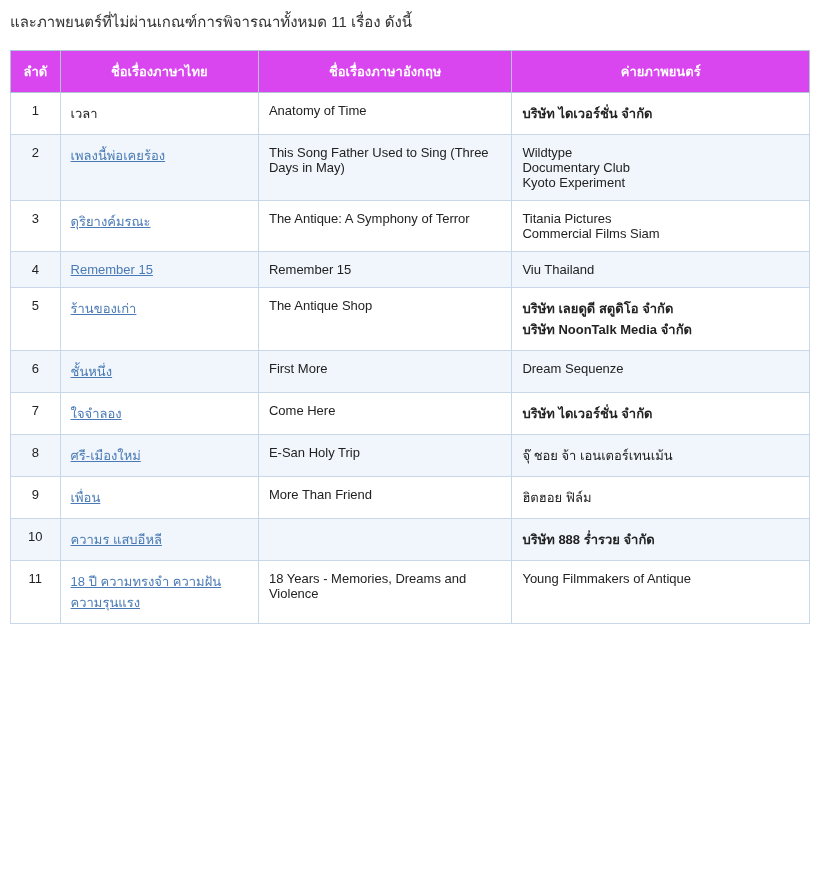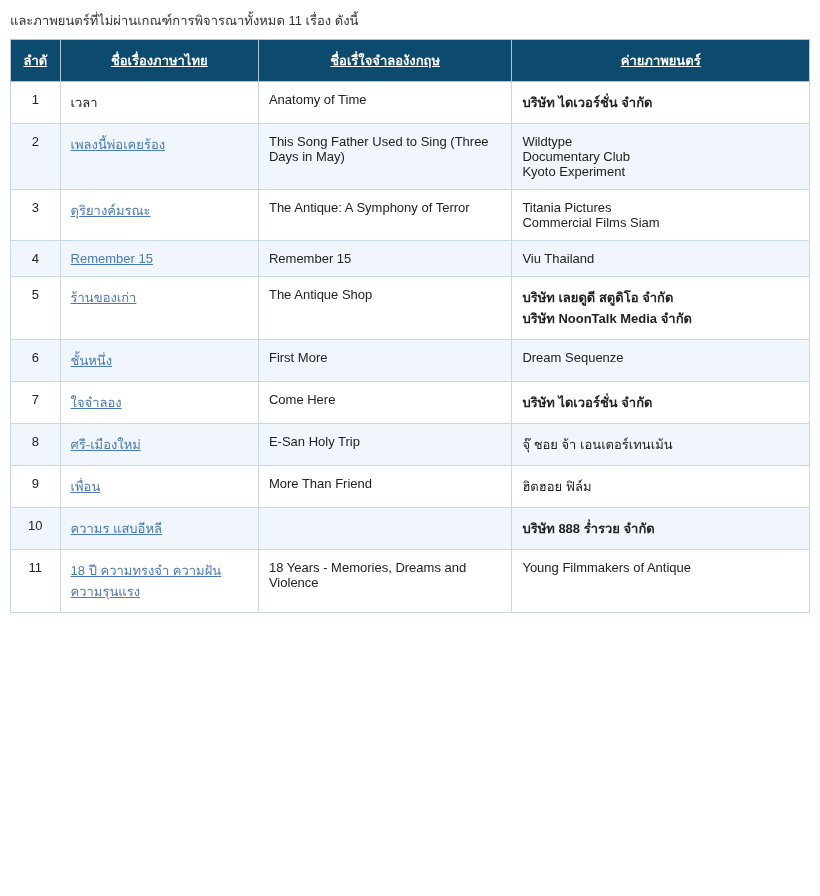--- a/index.html
+++ b/index.html
@@ -5,33 +5,32 @@
     * { box-sizing: border-box; margin: 0; padding: 0; }
     body {
       font-family: 'Segoe UI', Tahoma, Geneva, Verdana, sans-serif;
       font-size: 13px;
       background: #fff;
       color: #222;
       padding: 10px;
       width: 820px;
     }
     .intro-text {
-      font-size: 13px;
-      margin-bottom: 8px;
+      font-size: 15px;
+      margin-bottom: 16px;
       color: #333;
     }
     table {
       width: 100%;
       border-collapse: collapse;
       border: 1px solid #b0c4d8;
     }
     thead tr {
-      background-color: #0c4a6e;
+      background-color: #d946ef;
       color: #fff;
-      text-decoration: underline;
     }
     thead th {
       padding: 10px 8px;
       border: 1px solid #b0c4d8;
       text-align: center;
       font-weight: bold;
       font-size: 13px;
     }
     tbody tr {
       background-color: #fff;
@@ -67,21 +66,21 @@
 </head>
 <body>
 
 <p class="intro-text">และภาพยนตร์ที่ไม่ผ่านเกณฑ์การพิจารณาทั้งหมด 11 เรื่อง ดังนี้</p>
 
 <table>
   <thead>
     <tr>
       <th>ลำดั</th>
       <th>ชื่อเรื่องภาษาไทย</th>
-      <th>ชื่อเรื่ใจจำลองังกฤษ</th>
+      <th>ชื่อเรื่องภาษาอังกฤษ</th>
       <th>ค่ายภาพยนตร์</th>
     </tr>
   </thead>
   <tbody id="table-body">
   <tr>
         <td class="num">1</td>
         <td class="thai">เวลา</td>
         <td class="english">Anatomy of Time</td>
         <td class="studio"><span style="font-weight: bold;">บริษัท ไดเวอร์ชั่น จำกัด</span></td>
       </tr>

